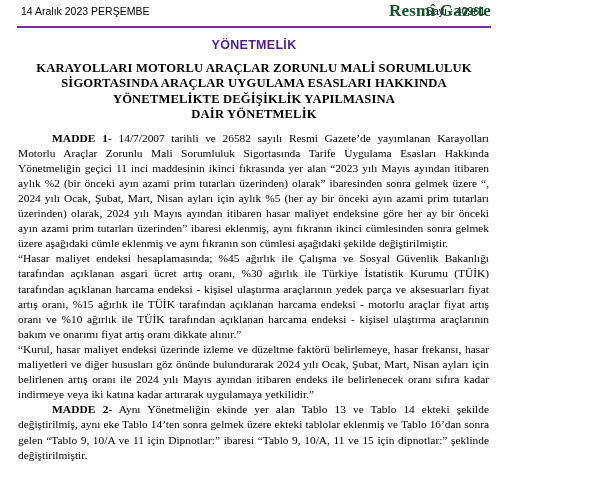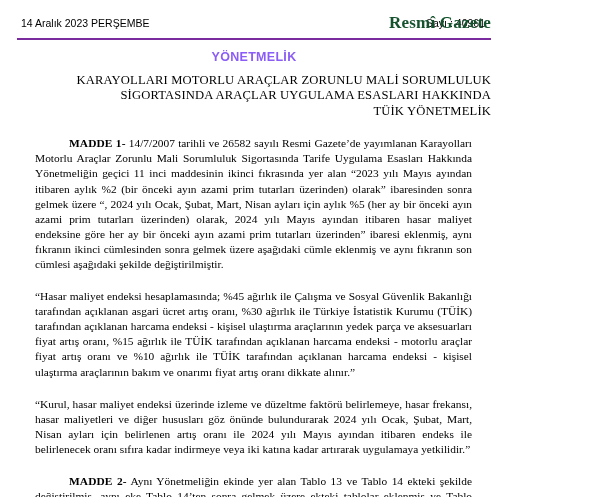--- a/index.html
+++ b/index.html
@@ -15,21 +15,21 @@
     font-family: "Liberation Serif", "DejaVu Serif", serif;
     color: #000000;
     -webkit-font-smoothing: antialiased;
   }
 
   .page {
     position: relative;
     width: 508px;
     height: 497px;
     box-sizing: border-box;
-    padding: 12px 17px;
+    padding: 0 17px;
   }
 
   
   .masthead {
     position: relative;
     height: 26px;
     display: flex;
     align-items: flex-start;
     justify-content: space-between;
   }
@@ -82,40 +82,40 @@
     padding-left: 62px;
     margin-bottom: 6px;
   }
   .authority span {
     text-decoration: underline;
     text-underline-offset: 1.5px;
   }
 
   
   .reg-title {
-    text-align: right;
-    font-weight: normal;
+    text-align: center;
+    font-weight: bold;
     font-size: 12.6px;
     line-height: 15.4px;
     letter-spacing: 0.15px;
     margin-bottom: 8px;
   }
   .reg-title .tl { display: block; white-space: nowrap; }
 
   
   .body-text {
     font-size: 11.4px;
     line-height: 15.1px;
     text-align: justify;
     text-justify: inter-word;
     padding: 0 2px 0 1px;
     hyphens: none;
   }
   .para {
-    margin: 17px;
+    margin: 0;
     text-align: justify;
   }
   .para.indent { text-indent: 34px; }
   .para.noindent { text-indent: 0; }
   .madde {
     font-weight: bold;
     letter-spacing: 0.1px;
   }
 
   
@@ -126,27 +126,28 @@
 
 <div class="page">
 
   <div class="masthead">
     <div class="masthead-date">14 Aralık 2023 PERŞEMBE</div>
     <div class="masthead-title" style="color: #14532d; text-align: right;">Resmî Gazete</div>
     <div class="masthead-issue">Sayı : 40961</div>
   </div>
   <div class="rule" style="background: rgb(122, 43, 158);"></div>
 
-  <div class="doctype" style="color: #8b5cf6;">YÖNETMELİK</div>
+  <div class="doctype" style="color: #4c1d95;">YÖNETMELİK</div>
 
 
   <div class="reg-title">
     <span class="tl">KARAYOLLARI MOTORLU ARAÇLAR ZORUNLU MALİ SORUMLULUK</span>
     <span class="tl">SİGORTASINDA ARAÇLAR UYGULAMA ESASLARI HAKKINDA</span>
-    <span class="tl">TÜİK YÖNETMELİK</span>
+    <span class="tl">YÖNETMELİKTE DEĞİŞİKLİK YAPILMASINA</span>
+    <span class="tl">DAİR YÖNETMELİK</span>
   </div>
 
   <div class="body-text">
 
     <p class="para indent">
       <span class="madde">MADDE 1-</span><span> 14/7/2007 tarihli ve 26582 sayılı Resmi Gazete’de yayımlanan Karayolları Motorlu Araçlar Zorunlu Mali Sorumluluk Sigortasında Tarife Uygulama Esasları Hakkında Yönetmeliğin geçici 11 inci maddesinin ikinci fıkrasında yer alan “2023 yılı Mayıs ayından itibaren aylık %2 (bir önceki ayın azami prim tutarları üzerinden) olarak” ibaresinden sonra gelmek üzere “, 2024 yılı Ocak, Şubat, Mart, Nisan ayları için aylık %5 (her ay bir önceki ayın azami prim tutarları üzerinden) olarak, 2024 yılı Mayıs ayından itibaren hasar maliyet endeksine göre her ay bir önceki ayın azami prim tutarları üzerinden” ibaresi eklenmiş, aynı fıkranın ikinci cümlesinden sonra gelmek üzere aşağıdaki cümle eklenmiş ve aynı fıkranın son cümlesi aşağıdaki şekilde değiştirilmiştir.</span>
     </p>
 
     <p class="para noindent">
       <span>“Hasar maliyet endeksi hesaplamasında; %45 ağırlık ile Çalışma ve Sosyal Güvenlik Bakanlığı tarafından açıklanan asgari ücret artış oranı, %30 ağırlık ile Türkiye İstatistik Kurumu (TÜİK) tarafından açıklanan harcama endeksi - kişisel ulaştırma araçlarının yedek parça ve aksesuarları fiyat artış oranı, %15 ağırlık ile TÜİK tarafından açıklanan harcama endeksi - motorlu araçlar fiyat artış oranı ve %10 ağırlık ile TÜİK tarafından açıklanan harcama endeksi - kişisel ulaştırma araçlarının bakım ve onarımı fiyat artış oranı dikkate alınır.”</span>

